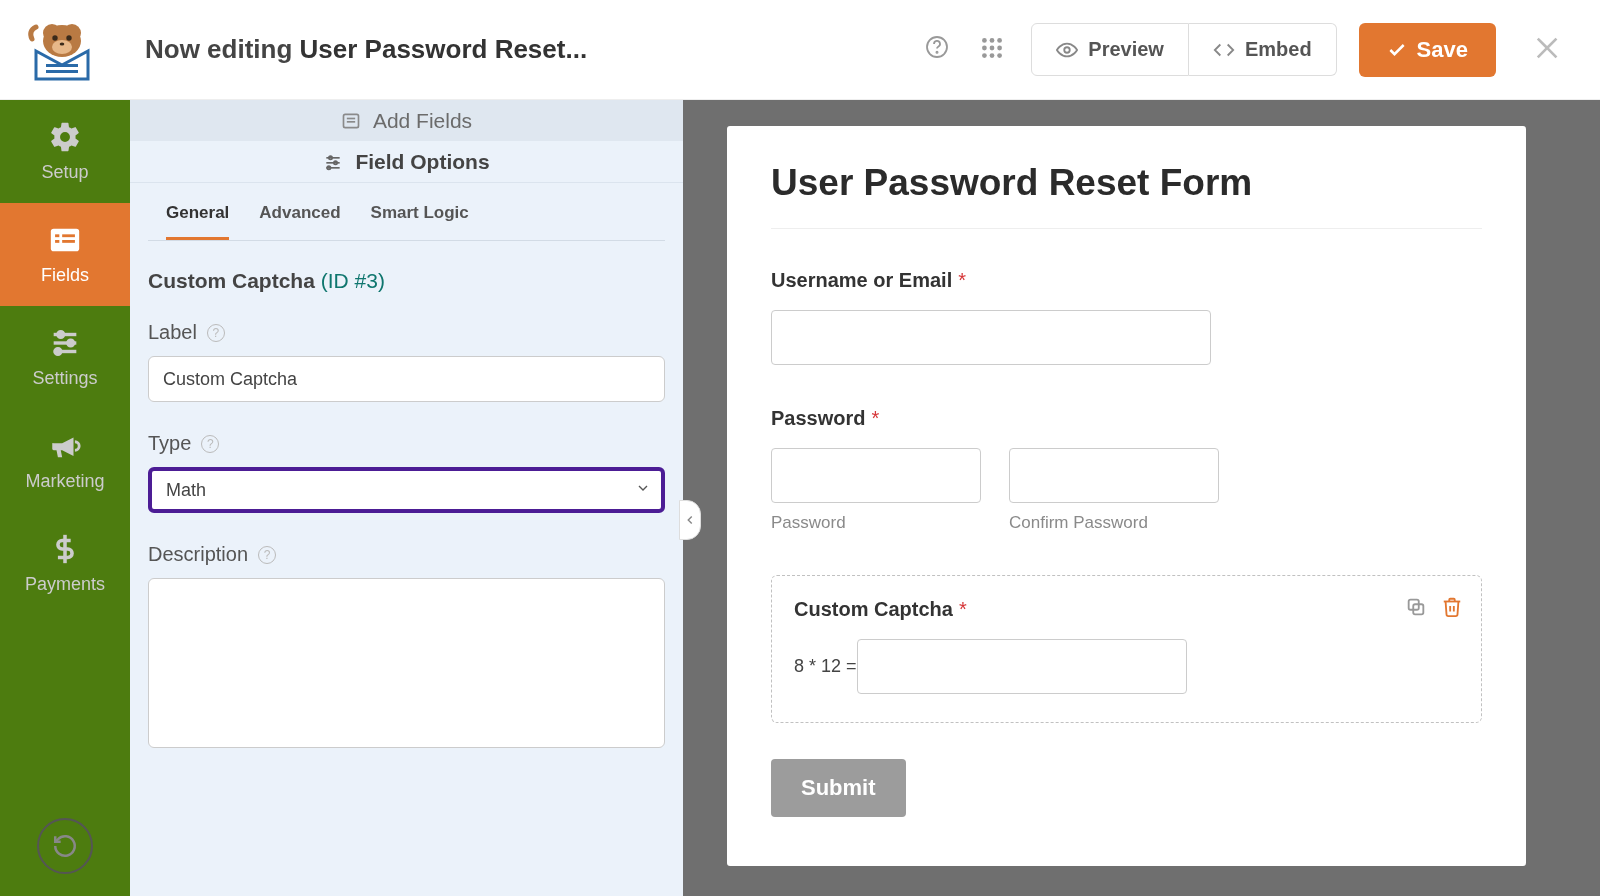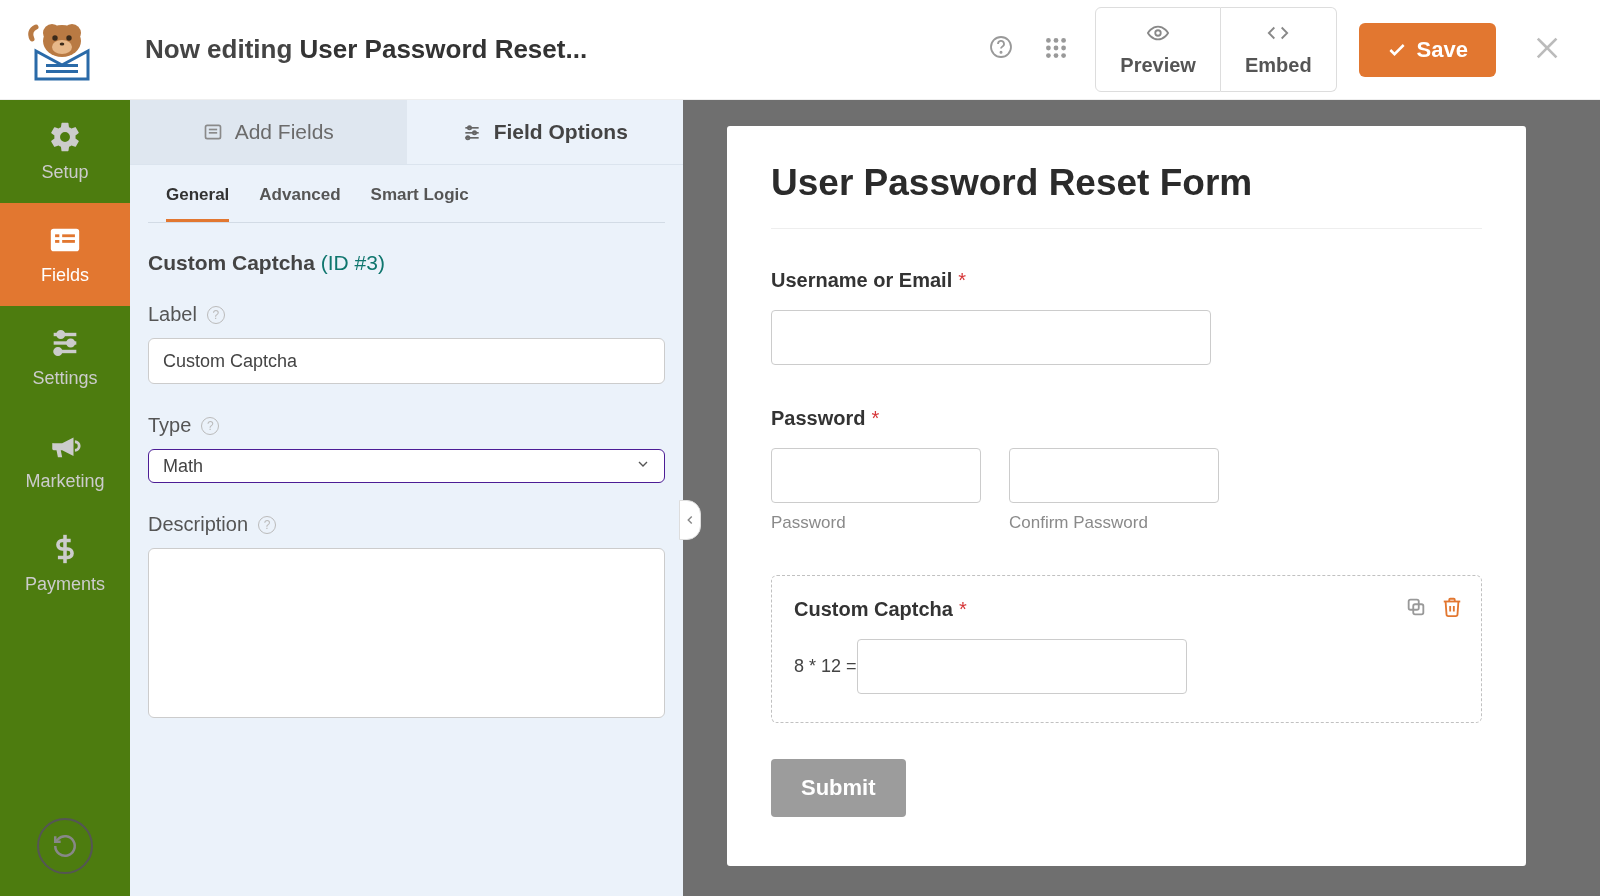--- a/index.html
+++ b/index.html
@@ -7,57 +7,57 @@
 
 
 .topbar { height: 100px; display: flex; align-items: center; padding: 0 35px 0 20px; border-bottom: 1px solid #eee; background:#fff; }
 .logo { width: 80px; height: 70px; position: relative; margin-right: 45px; display:flex; align-items:center; justify-content:center; }
 .editing-prefix { font-size: 26px; color: #444; font-weight: bold; }
 .editing-title { font-size: 26px; font-weight: 600; color: #333; }
 .topbar-right { margin-left: auto; display: flex; align-items: center; gap: 22px; }
 .icon-btn-plain { background:none; border:none; cursor:pointer; color:#999; font-size:22px; padding:4px;}
 .grid-icon-btn { background:none; border:none; cursor:pointer; padding:4px;}
 .btn-group { display:flex; }
-.btn-outline { background:#fff; border:1px solid #ddd; padding:14px 24px; font-size:20px; font-weight:600; color:#555; display:flex; align-items:center; gap:10px; cursor:pointer;flex-direction:column;}
+.btn-outline { background:#fff; border:1px solid #ddd; padding:14px 24px; font-size:20px; font-weight:600; color:#555; display:flex; align-items:center; gap:10px; cursor:pointer;}
 .btn-outline:first-child { border-radius:6px 0 0 6px; }
 .btn-outline:last-child { border-radius:0 6px 6px 0; border-left:none;}
 .btn-save { background:#e27730; border:none; color:#fff; border-radius:6px; padding:14px 28px; font-size:22px; font-weight:700; display:flex; align-items:center; gap:10px; cursor:pointer;}
 .close-btn { background:none; border:none; cursor:pointer; color:#bbb; margin-left:15px;}
 .close-btn svg { width:32px; height:32px; }
 
 
 .main { display:flex; height:796px; }
 
 
 .leftnav { width:130px; background:#4d7c0f; display:flex; flex-direction:column; }
 .nav-item { display:flex; flex-direction:column; align-items:center; justify-content:center; gap:8px; height:103px; color:#ccc; cursor:pointer; font-size:18px;}
 .nav-item.active { background:#e27730; color:#fff; }
 .nav-spacer { flex:1; }
 .nav-bottom { display:flex; align-items:center; justify-content:center; height:100px; }
 .nav-revert { width:56px; height:56px; border:2px solid #555; border-radius:50%; display:flex; align-items:center; justify-content:center; color:#888; background:none; cursor:pointer;}
 
 
 .sidebar { width:553px; background:#ebf2fa; display:flex; flex-direction:column; position:relative; }
-.side-tabs { display:flex; height:65px; border-bottom:1px solid #dbe4ee;}
+.side-tabs { display:flex; height:83px; border-bottom:1px solid #dbe4ee;flex-direction:column;}
 .side-tab { flex:1; display:flex; align-items:center; justify-content:center; gap:12px; font-size:21px; color:#6b6b6b; cursor:pointer; background:#dfe7f0;}
 .side-tab.active { background:#ebf2fa; color:#444; font-weight:700; }
 .sub-tabs { display:flex; gap:30px; padding:20px 18px 0 18px; border-bottom:1px solid #d2dbe5; margin:0 18px;}
 .sub-tab { padding-bottom:14px; font-size:17px; color:#555; cursor:pointer; font-weight:600;}
 .sub-tab.active { color:#333; border-bottom:3px solid #e27730; font-weight:700; }
 .panel-body { padding:28px 18px; }
 .field-header { font-size:21px; color:#444; margin-bottom:28px;}
 .field-header strong { font-weight:700;}
 .field-header .idtxt { color:#0f766e; font-weight:400; }
 .form-row { margin-bottom:30px; }
 .form-label-row { display:flex; align-items:center; gap:10px; margin-bottom:12px;}
 .form-label { font-size:20px; color:#555;}
 .help-circle { width:18px; height:18px; border:1.5px solid #bbb; border-radius:50%; display:inline-flex; align-items:center; justify-content:center; font-size:12px; color:#bbb;}
 .text-input { width:100%; height:46px; border:1px solid #ccc; border-radius:6px; background:#fff; padding:0 14px; font-size:18px; color:#444;}
 .select-wrap { position:relative; }
-.select-input { width:100%; height:34px; border:1px solid #4c1d95; border-radius:6px; background:#fff; padding:0 14px; font-size:18px; color:#444; appearance:none; -webkit-appearance:none;}
+.select-input { width:100%; height:46px; border:4px solid #4c1d95; border-radius:6px; background:#fff; padding:0 14px; font-size:18px; color:#444; appearance:none; -webkit-appearance:none;}
 .select-caret { position:absolute; right:14px; top:50%; transform:translateY(-50%); pointer-events:none; color:#555;}
 .textarea-input { width:100%; height:170px; border:1px solid #ccc; border-radius:6px; background:#fff; padding:10px 14px; font-size:18px; color:#444; resize:none;}
 .collapse-handle { position:absolute; right:-18px; top:400px; width:22px; height:40px; background:#fff; border:1px solid #ddd; border-radius:0 14px 14px 0; display:flex; align-items:center; justify-content:center; cursor:pointer; color:#888; font-size:16px;}
 
 
 .preview-area { flex:1; background:#6f6f6f; padding:26px 74px 0 44px; overflow:auto;}
 .preview-card { background:#fff; border-radius:3px; padding:36px 44px 48px 44px; min-height:740px;}
 .preview-title { font-size:37px; font-weight:800; color:#2b2b2b; padding-bottom:24px; border-bottom:1px solid #eee; margin-bottom:40px;}
 .pf-field { margin-bottom:42px; }
 .pf-label { font-size:20px; font-weight:700; color:#333; margin-bottom:18px; display:block;}

